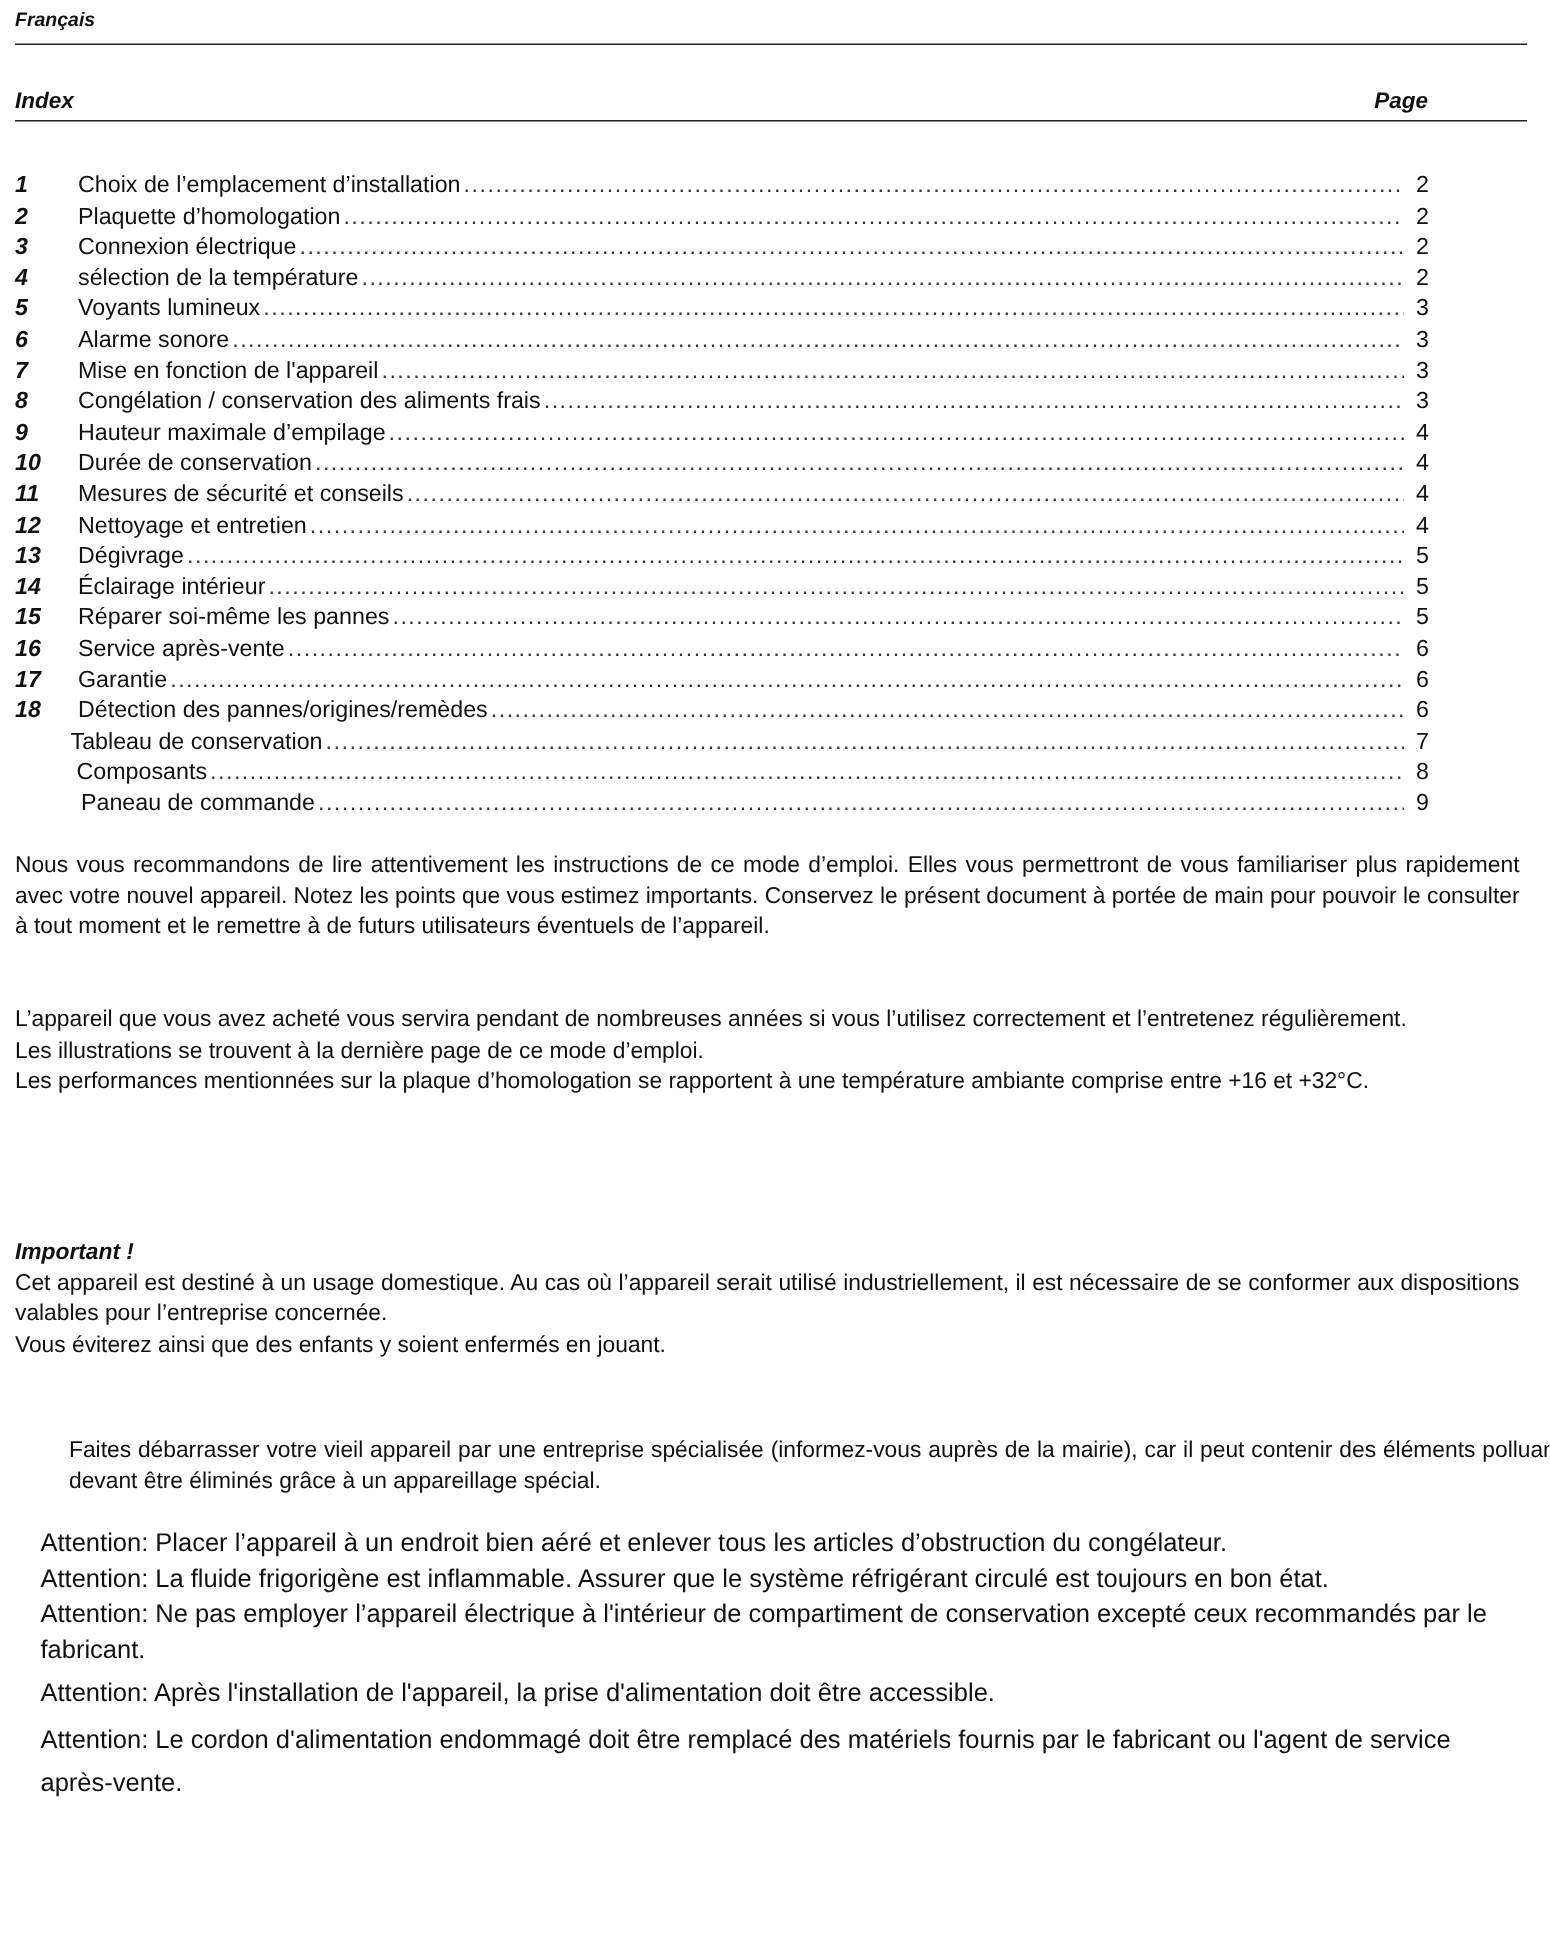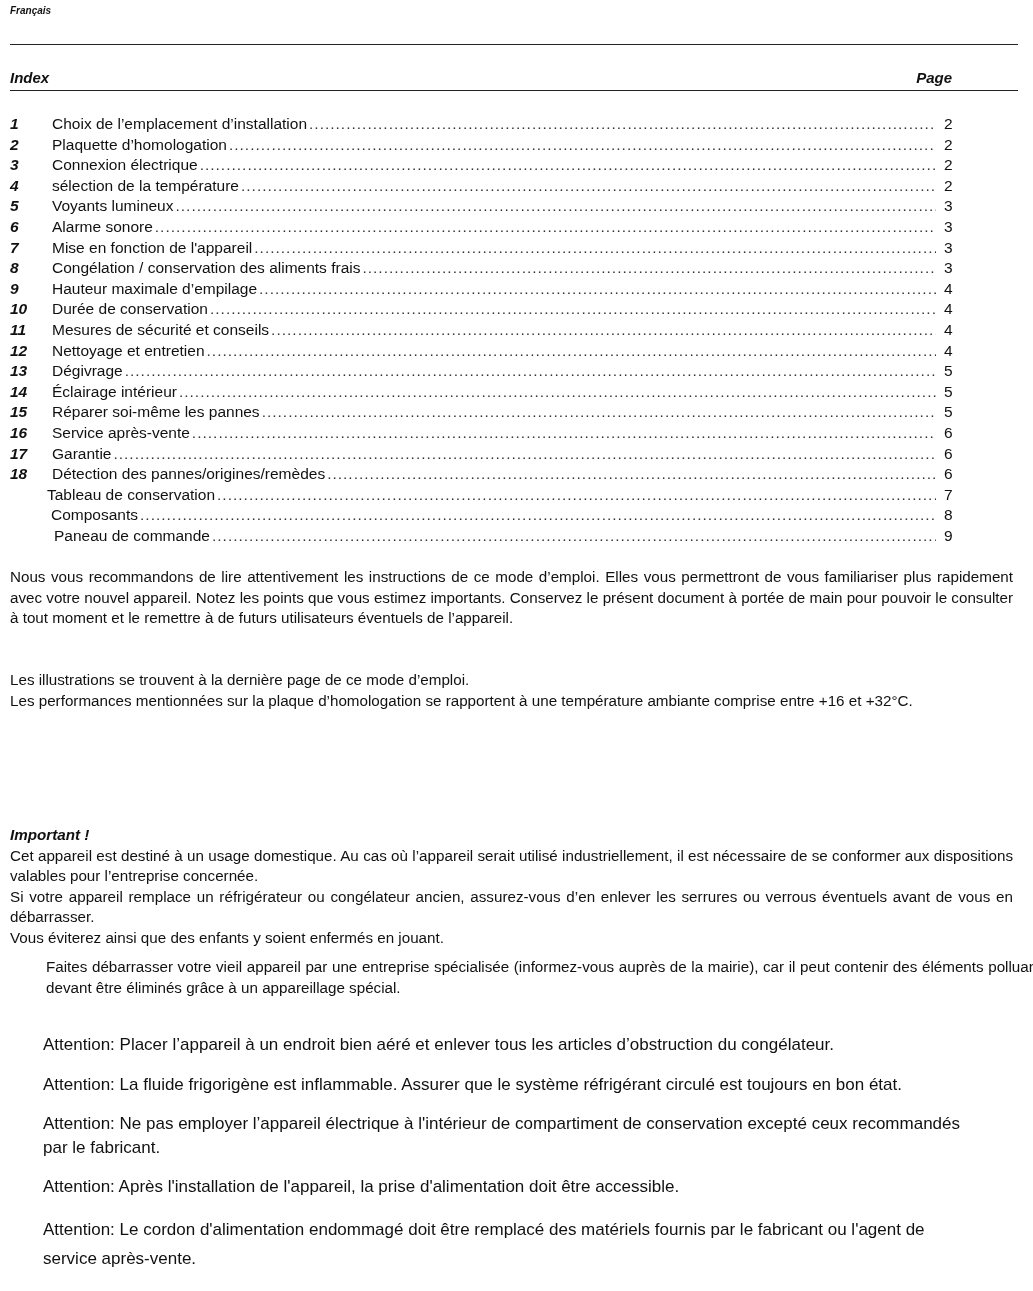--- a/index.html
+++ b/index.html
@@ -2,25 +2,25 @@
 <html><head>
   <meta charset="utf-8">
   <style>
     html, body { margin: 0; padding: 0; background: #ffffff; }
     body {
       width: 1033px; height: 1291px; position: relative; overflow: hidden;
       font-family: "Liberation Sans", sans-serif; color: #111111;
     }
     .lang-header {
       position: absolute; left: 10px; top: 5px; width: 1008px;
-      font-size: 10px; font-weight: bold; font-style: italic;
-      border-bottom: 1.5px solid #222; padding-bottom: 20px; height: 19px;
+      font-size: 13px; font-weight: bold; font-style: italic;
+      border-bottom: 1.5px solid #222; padding-bottom: 5px; height: 19px;
     }
     .index-header {
-      position: absolute; left: 10px; top: 69px; width: 1008px; height: 19px;
+      position: absolute; left: 10px; top: 59px; width: 1008px; height: 19px;
       border-bottom: 1.5px solid #222; padding-bottom: 2px;
       font-size: 15px; font-weight: bold; font-style: italic;
     }
     .index-header .page-label { position: absolute; right: 66px; top: 0; }
     .toc { position: absolute; left: 10px; top: 114px; width: 950px; }
     .toc-row {
       position: relative; height: 20.6px; line-height: 20.6px; font-size: 15.5px;
       display: flex; align-items: baseline;
     }
     .toc-num {
@@ -41,21 +41,21 @@
 
     .para {
       position: absolute; left: 10px; width: 1003px; font-size: 15.2px;
       line-height: 20.5px; text-align: justify; margin: 0;
     }
     .para .line { display: block; }
     .important-title { font-weight: bold; font-style: italic; }
     .attention-block {
       position: absolute; left: 27px; width: 970px; font-size: 17px; line-height: 23.5px;
     }
-    .attention-block p { margin: 16px; }
+    .attention-block p { margin: 0; }
   </style>
 </head>
 <body>
 
 <div class="lang-header">
   <span>Français</span>
 </div>
 
 <div class="index-header">
   <span>Index</span>
@@ -187,28 +187,28 @@
       <span class="toc-num"></span>
       <span class="toc-title">Paneau de commande</span>
       <span class="toc-dots"></span>
       <span class="toc-page">9</span>
     </div>
 </div>
 
 <p class="para" style="top:567px;">Nous vous recommandons de lire attentivement les instructions de ce mode d’emploi. Elles vous permettront de vous familiariser plus rapidement avec votre nouvel appareil. Notez les points que vous estimez importants. Conservez le présent document à portée de main pour pouvoir le consulter à tout moment et le remettre à de futurs utilisateurs éventuels de l’appareil.</p>
 
 <div class="para" style="top:670px;">
+  <span class="line">L’appareil que vous avez acheté vous servira pendant de nombreuses années si vous l’utilisez correctement et l’entretenez régulièrement.</span>
   <span class="line">Les illustrations se trouvent à la dernière page de ce mode d’emploi.</span>
   <span class="line">Les performances mentionnées sur la plaque d’homologation se rapportent à une température ambiante comprise entre +16 et +32°C.</span>
 </div>
 
 <div class="para" style="top:825px;">
   <span class="line important-title">Important !</span>
   <span class="line">Cet appareil est destiné à un usage domestique. Au cas où l’appareil serait utilisé industriellement, il est nécessaire de se conformer aux dispositions valables pour l’entreprise concernée.</span>
-  <span class="line">Si votre appareil remplace un réfrigérateur ou congélateur ancien, assurez-vous d’en enlever les serrures ou verrous éventuels avant de vous en débarrasser.</span>
   <span class="line">Vous éviterez ainsi que des enfants y soient enfermés en jouant.</span>
 </div>
 
 <p class="para" style="top:957px;margin-left:36px;">Faites débarrasser votre vieil appareil par une entreprise spécialisée (informez-vous auprès de la mairie), car il peut contenir des éléments polluants devant être éliminés grâce à un appareillage spécial.</p>
 
 <div class="attention-block" style="top:1017px;">
   <p>Attention: Placer l’appareil à un endroit bien aéré et enlever tous les articles d’obstruction du congélateur.</p>
   <p>Attention: La fluide frigorigène est inflammable. Assurer que le système réfrigérant circulé est toujours en bon état.</p>
   <p>Attention: Ne pas employer l’appareil électrique à l'intérieur de compartiment de conservation excepté ceux recommandés par le fabricant.</p>
   <p style="margin-top:6px;">Attention: Après l'installation de l'appareil, la prise d'alimentation doit être accessible.</p>

